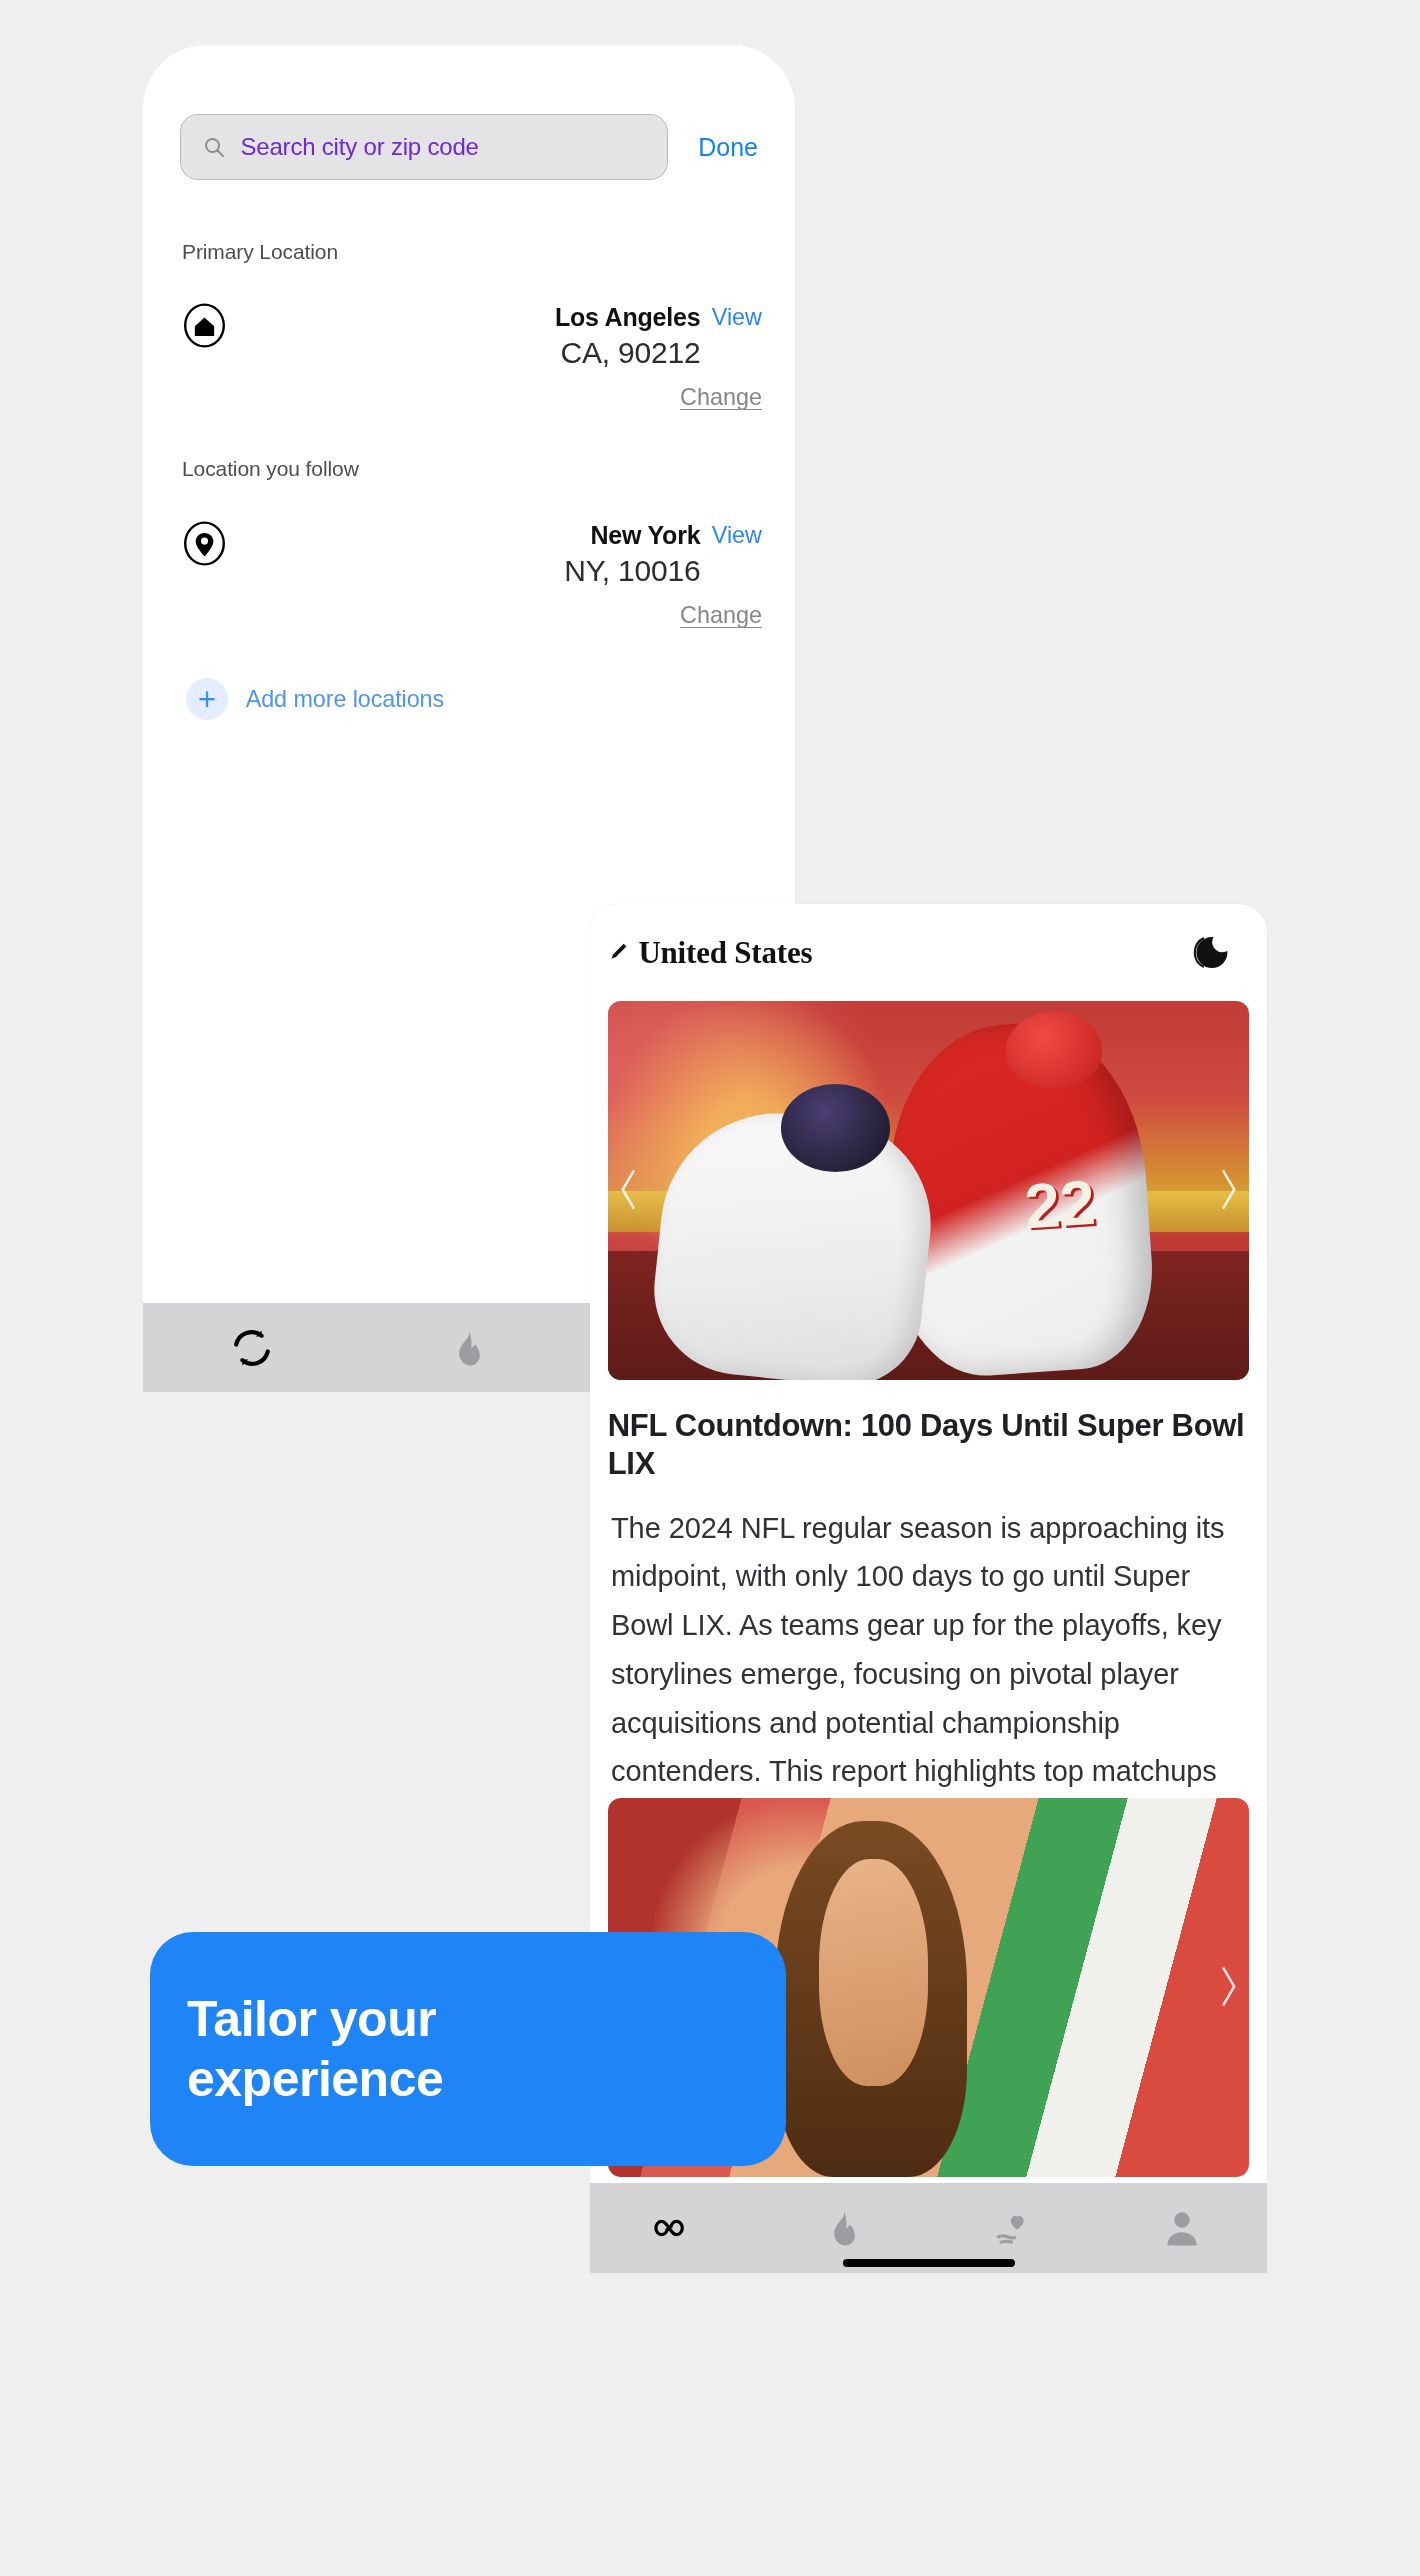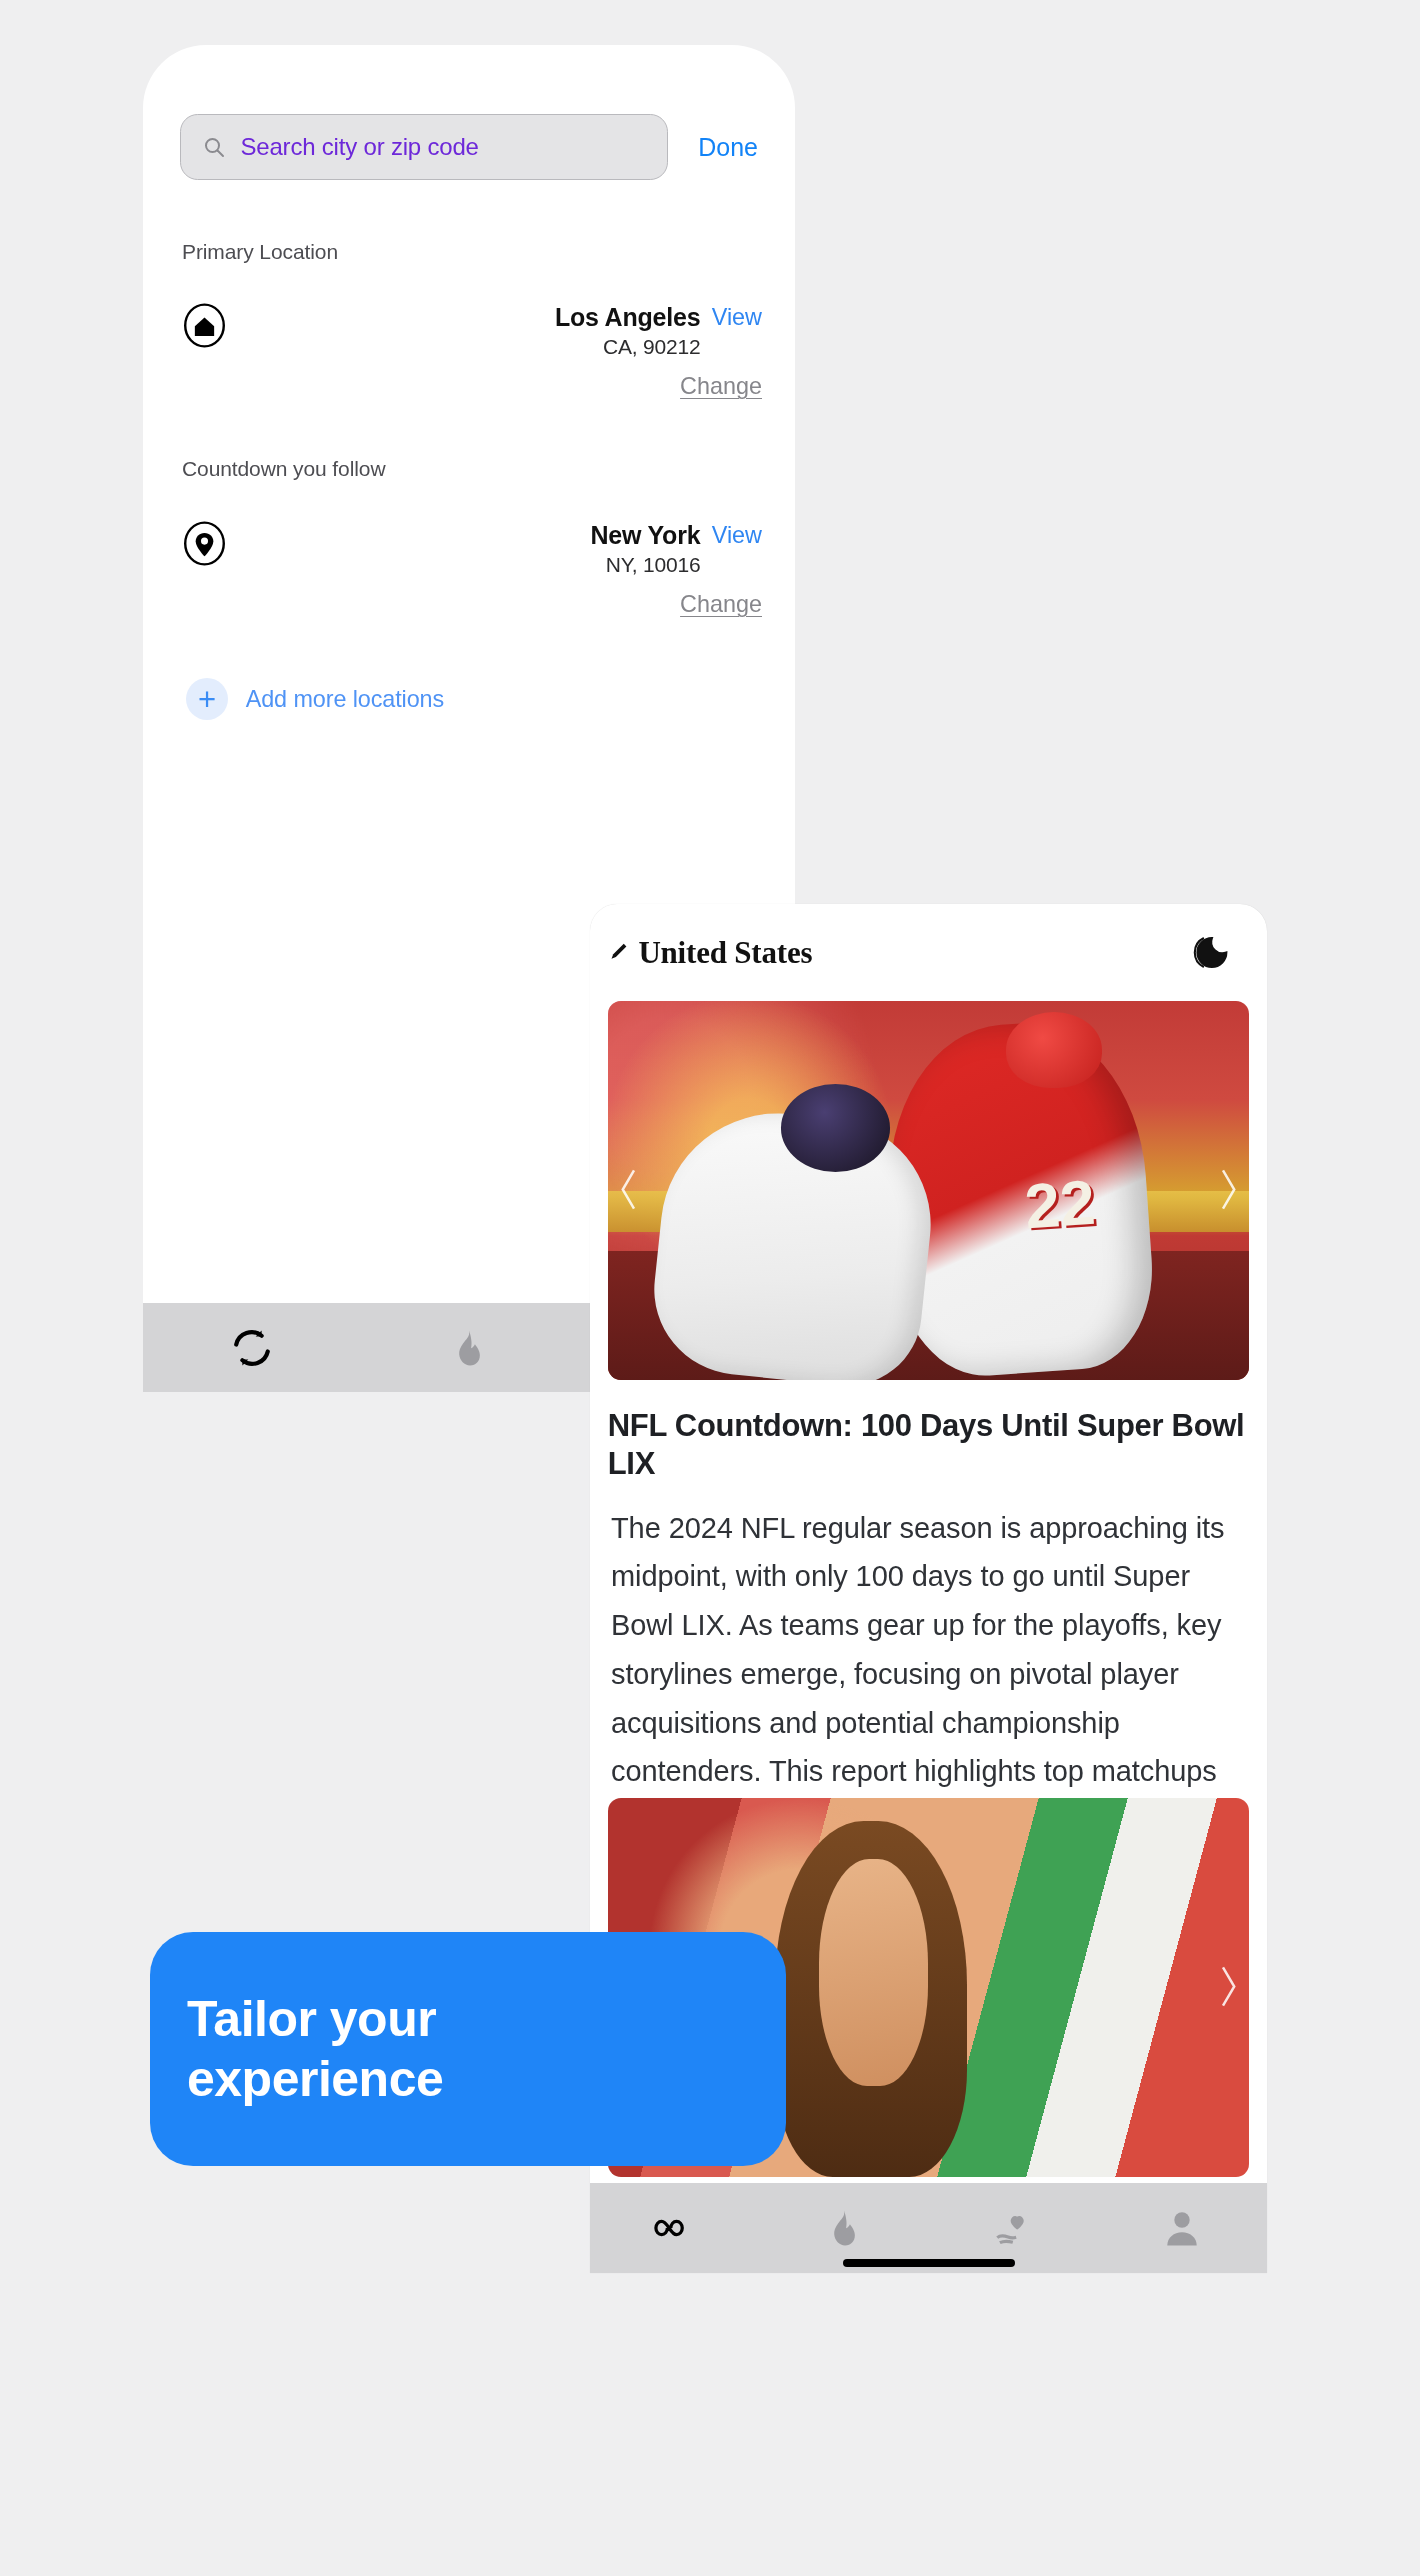--- a/index.html
+++ b/index.html
@@ -52,21 +52,21 @@
   .loc-row { position: absolute; left: 39px; width: 580px; text-align: right; }
   #loc-la { top: 256px; }
   #loc-ny { top: 474px; }
   .loc-main { display: flex; align-items: flex-start; }
   .loc-ico {
     width: 45px; height: 45px; flex: 0 0 auto;
     margin-right: 17.7px; margin-top: 1.6px; color: #000;
   }
   .loc-txt { flex: 1 1 auto; padding-top: 1.6px; }
   .loc-name { font-size: 25px; font-weight: bold; color: #111; line-height: 1.12; letter-spacing: -0.2px; }
-  .loc-sub  { font-size: 21px; color: #2c2c2e; line-height: 1.25; margin-top: 3.2px; letter-spacing: -0.2px; }
+  .loc-sub  { font-size: 30px; color: #2c2c2e; line-height: 1.25; margin-top: 3.2px; letter-spacing: -0.2px; }
   .loc-view {
     font-size: 23.4px; color: #2f86f2; white-space: nowrap;
     padding-top: 3.2px; margin-left: 11.3px;
   }
   .loc-change {
     display: inline-block; margin-left: 63px; margin-top: 13px;
     font-size: 23.4px; color: #86868b;
     text-decoration: underline; text-underline-offset: 4px;
     text-decoration-thickness: 1.2px;
   }
@@ -279,21 +279,21 @@
         </span>
         <div class="loc-txt">
           <div class="loc-name">Los Angeles</div>
           <div class="loc-sub">CA, 90212</div>
         </div>
         <span class="loc-view">View</span>
       </div>
       <span class="loc-change">Change</span>
     </div>
 
-    <div class="sec-label" id="lbl-follow">Countdown you follow</div>
+    <div class="sec-label" id="lbl-follow">Location you follow</div>
 
     <div class="loc-row" id="loc-ny">
       <div class="loc-main">
         <span class="loc-ico">
           <svg viewBox="0 0 56 56" fill="none" stroke="currentColor" stroke-width="3">
             <ellipse cx="28" cy="28" rx="24" ry="26"></ellipse>
             <path d="M28 15 C21.5 15 17 19.8 17 25.4 C17 32.5 28 44 28 44 C28 44 39 32.5 39 25.4 C39 19.8 34.5 15 28 15 Z" fill="currentColor" stroke="none"></path>
             <circle cx="28" cy="25" r="4.4" fill="#fff" stroke="none"></circle>
           </svg>
         </span>

